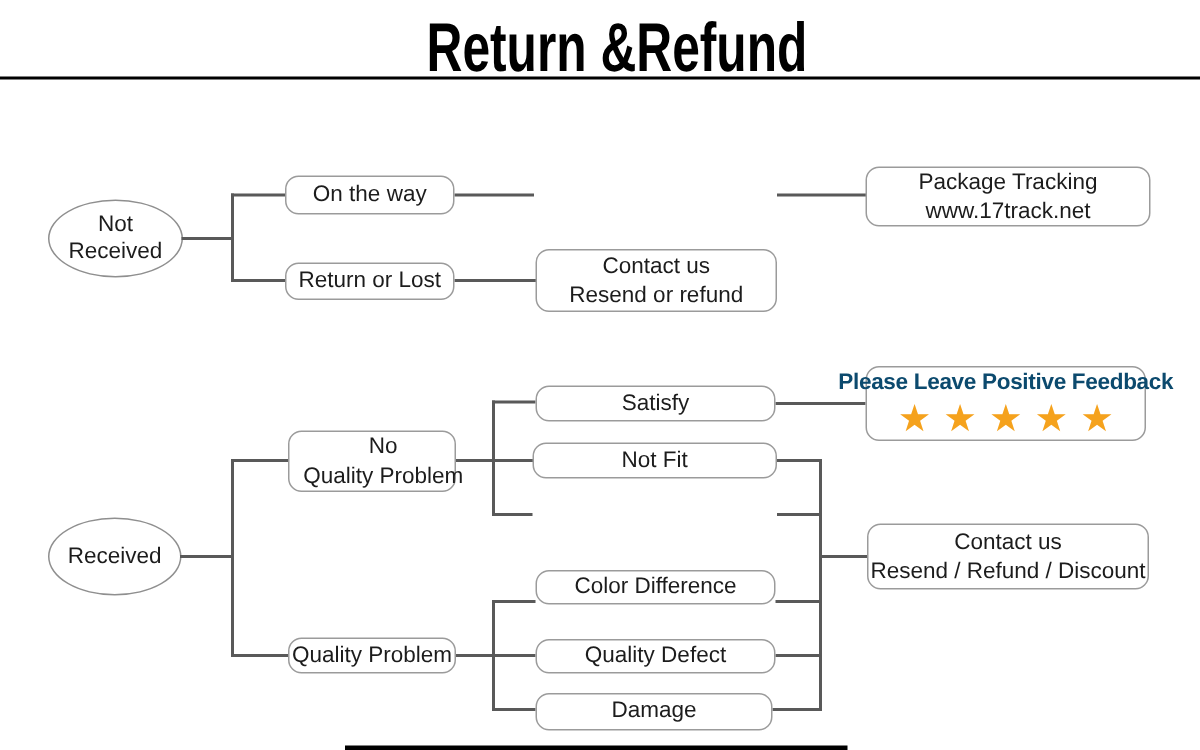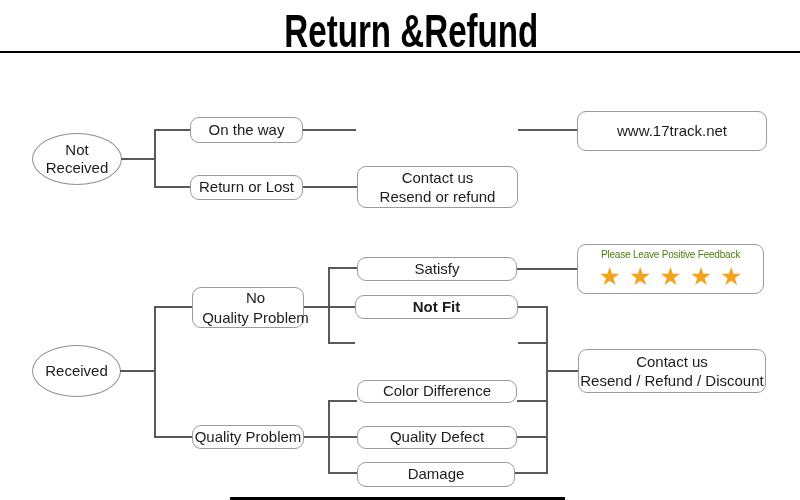--- a/index.html
+++ b/index.html
@@ -25,21 +25,21 @@
     display:flex; flex-direction:column; align-items:center; justify-content:center;
     font-size:15px; color:#1c1c1c; line-height:1.22; white-space:nowrap;
   }
   .ellipse {
     position:absolute; box-sizing:border-box; background:#fff;
     border:1.5px solid #8f8f8f; border-radius:50%;
     display:flex; flex-direction:column; align-items:center; justify-content:center;
     font-size:15px; color:#1c1c1c; text-align:center; line-height:1.2;
   }
   .two-line { line-height:1.28; }
-  .feedback-label { font-size:10px; font-weight:normal; letter-spacing:-0.2px; color:#4d7c0f; }
+  .feedback-label { font-size:15px; font-weight:bold; letter-spacing:-0.2px; color:#0c4a6e; }
   .stars { color:#f5a21d; font-size:25px; line-height:1; letter-spacing:8px; margin-top:3px; margin-left:8px; }
 </style>
 </head>
 <body>
 
 <div class="stage">
 
   <div class="title-wrap">
     <div class="title-text">Return &amp;Refund</div>
   </div>
@@ -57,20 +57,21 @@
   <div class="hline" style="left:303px; top:129px; width:53px;"></div>
   <div class="hline" style="left:518px; top:129px; width:60px;"></div>
   <div class="hline" style="left:303px; top:186px; width:55px;"></div>
 
   <div class="node" style="left:190px; top:117px; width:113px; height:26px;">
     <span>On the way</span>
   </div>
 
 
   <div class="node two-line" style="left:577px; top:111px; width:190px; height:40px;">
+    <span>Package Tracking</span>
     <span>www.17track.net</span>
   </div>
 
   <div class="node" style="left:190px; top:175px; width:113px; height:25px;">
     <span>Return or Lost</span>
   </div>
 
   <div class="node two-line" style="left:357px; top:166px; width:161px; height:42px;">
     <span>Contact us</span>
     <span>Resend or refund</span>
@@ -108,21 +109,21 @@
 
   <div class="node" style="left:357px; top:257px; width:160px; height:24px;">
     <span>Satisfy</span>
   </div>
 
   <div class="node" style="left:577px; top:244px; width:187px; height:50px;">
     <span class="feedback-label">Please Leave Positive Feedback</span>
     <span class="stars">★★★★★</span>
   </div>
 
-  <div class="node" style="left:355px; top:295px; width:163px; height:24px;font-weight:bold;">
+  <div class="node" style="left:355px; top:295px; width:163px; height:24px;">
     <span>Not Fit</span>
   </div>
 
 
   <div class="node two-line" style="left:578px; top:349px; width:188px; height:44px;">
     <span>Contact us</span>
     <span>Resend / Refund / Discount</span>
   </div>
 
   <div class="node" style="left:357px; top:380px; width:160px; height:23px;">

